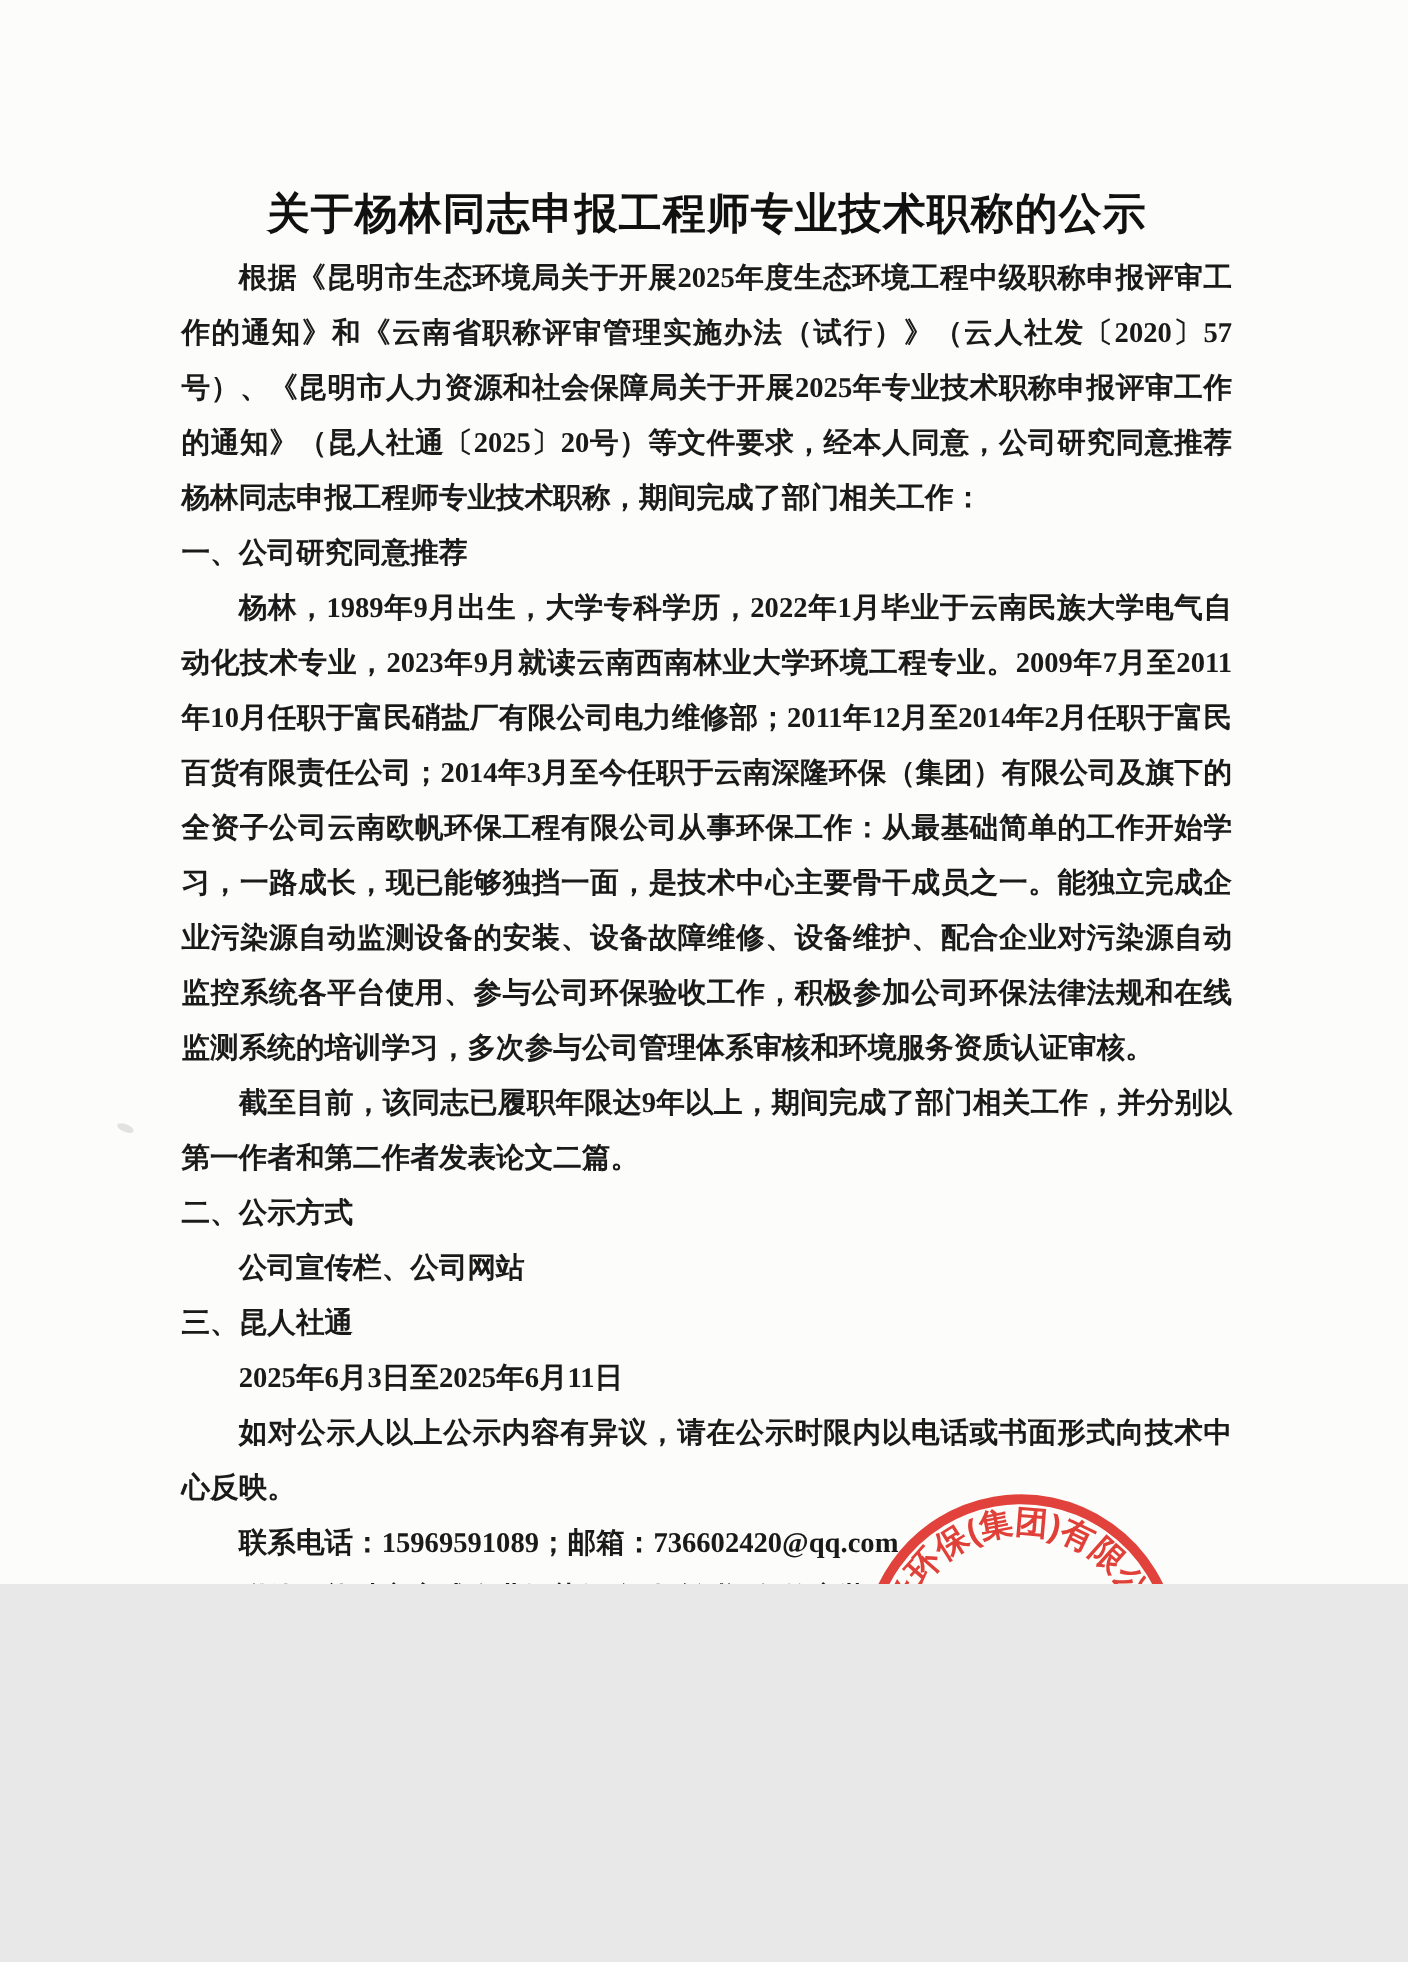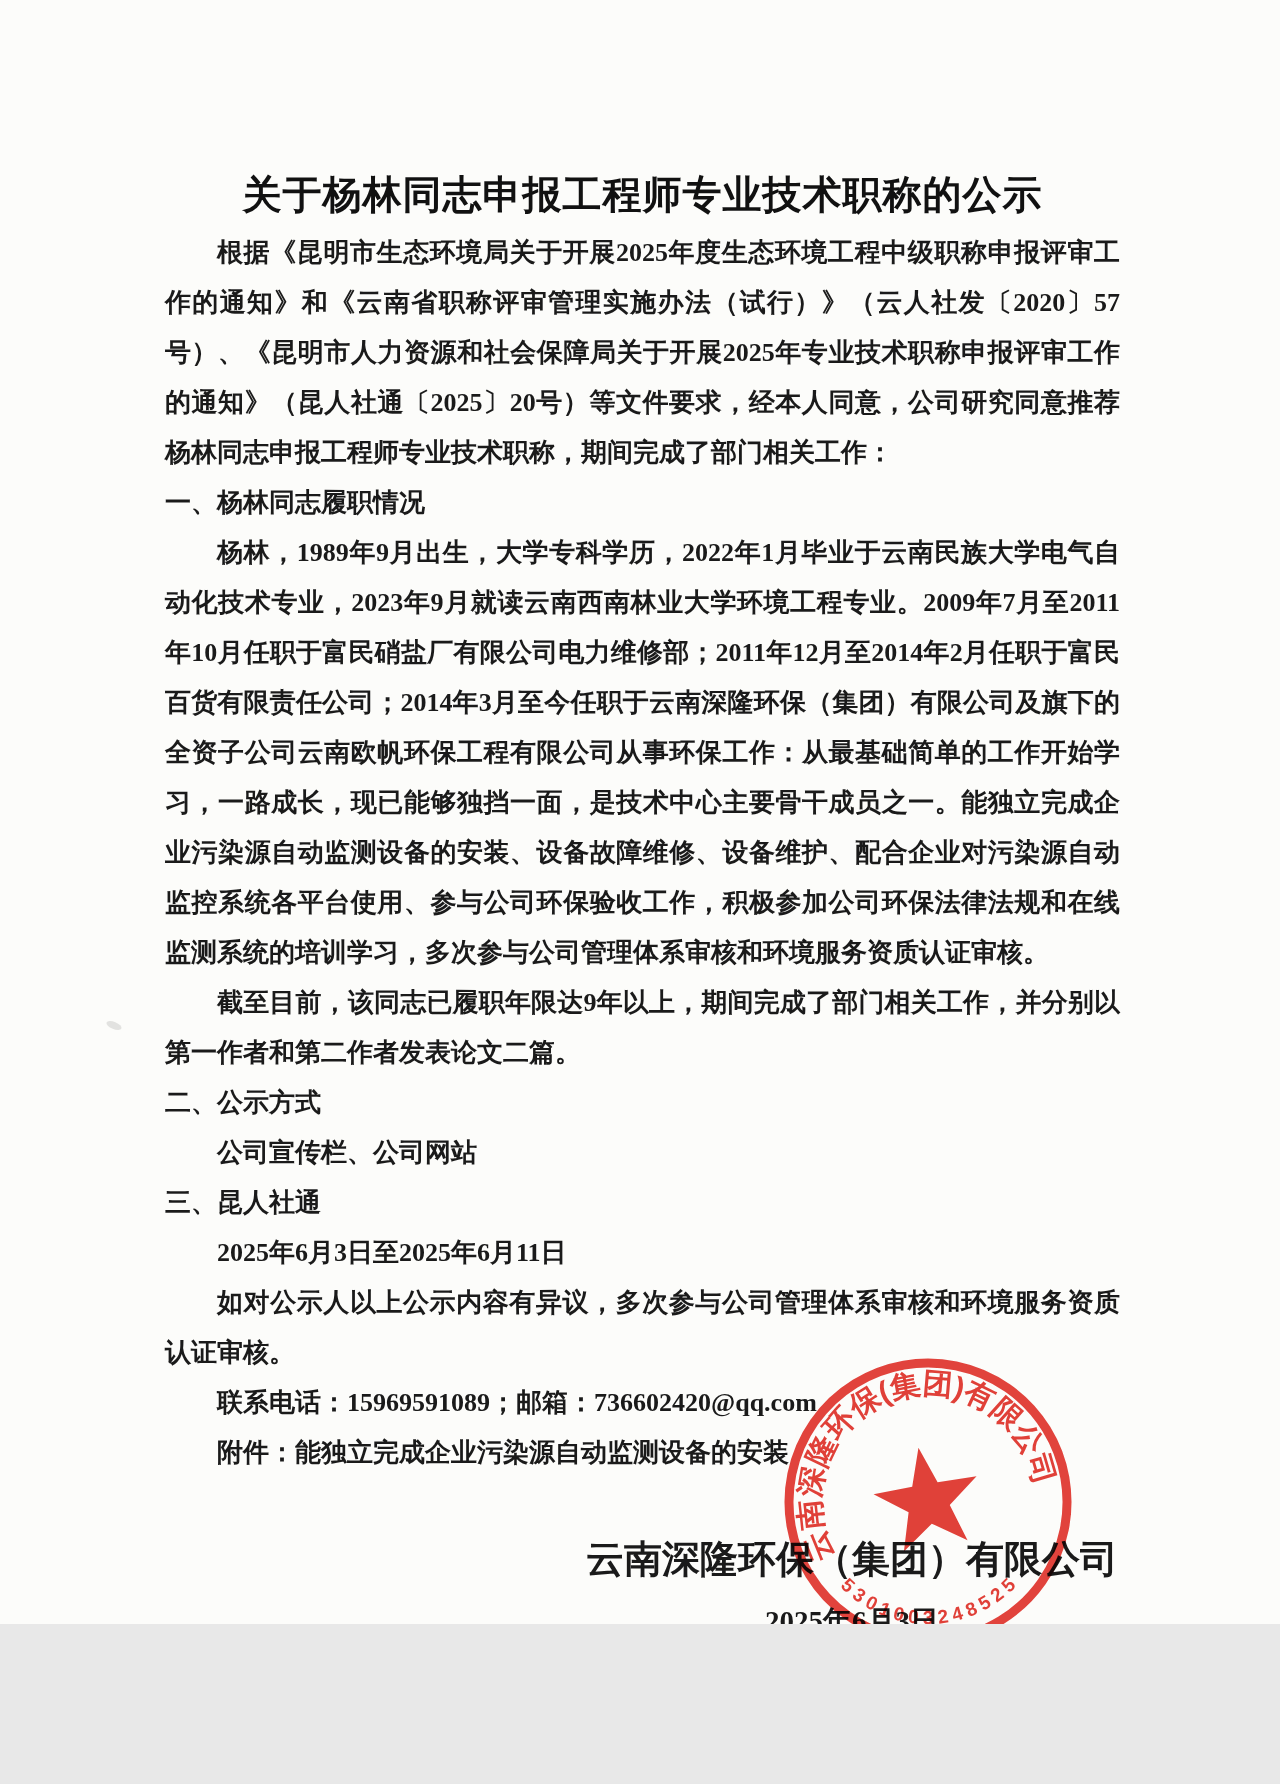--- a/index.html
+++ b/index.html
@@ -1,19 +1,19 @@
 <!DOCTYPE html>
 <html><head>
 <meta charset="utf-8">
 <style>
   html,body{margin:0;padding:0;}
   body{background:#e8e8e8;}
   .page{
     position:relative;
-    width:1280px;height:1624px;
+    width:1280px;height:1440px;
     margin:0 auto;
     background:#fcfcfa;
     box-sizing:border-box;
     padding:172px 160px 0 165px;
     font-family:"Liberation Serif","DejaVu Serif",serif;
     color:#1a1a1a;
     font-weight:600;
     font-size:26px;
     line-height:50px;
     overflow:hidden;
@@ -88,30 +88,30 @@
 </style>
 </head>
 <body>
 
 <div class="page">
 
   <h1 class="doc-title">关于杨林同志申报工程师专业技术职称的公示</h1>
 
   <p class="para"><span>根据《昆明市生态环境局关于开展2025年度生态环境工程中级职称申报评审工作的通知》和《云南省职称评审管理实施办法（试行）》（云人社发〔2020〕57号）、《昆明市人力资源和社会保障局关于开展2025年专业技术职称申报评审工作的通知》（昆人社通〔2025〕20号）等文件要求，经本人同意，公司研究同意推荐</span><span class="uname">杨林</span><span>同志申报工程师专业技术职称，期间完成了部门相关工作：</span></p>
 
-  <p class="heading">一、杨林同志履职情况</p>
+  <p class="heading">一、公司研究同意推荐</p>
   <p class="para">杨林，1989年9月出生，大学专科学历，2022年1月毕业于云南民族大学电气自动化技术专业，2023年9月就读云南西南林业大学环境工程专业。2009年7月至2011年10月任职于富民硝盐厂有限公司电力维修部；2011年12月至2014年2月任职于富民百货有限责任公司；2014年3月至今任职于云南深隆环保（集团）有限公司及旗下的全资子公司云南欧帆环保工程有限公司从事环保工作：从最基础简单的工作开始学习，一路成长，现已能够独挡一面，是技术中心主要骨干成员之一。能独立完成企业污染源自动监测设备的安装、设备故障维修、设备维护、配合企业对污染源自动监控系统各平台使用、参与公司环保验收工作，积极参加公司环保法律法规和在线监测系统的培训学习，多次参与公司管理体系审核和环境服务资质认证审核。</p>
   <p class="para">截至目前，该同志已履职年限达9年以上，期间完成了部门相关工作，并分别以第一作者和第二作者发表论文二篇。</p>
 
   <p class="heading">二、公示方式</p>
   <p class="para">公司宣传栏、公司网站</p>
 
   <p class="heading">三、昆人社通</p>
   <p class="para">2025年6月3日至2025年6月11日</p>
-  <p class="para">如对公示人以上公示内容有异议，多次参与公司管理体系审核和环境服务资质认证审核。</p>
+  <p class="para">如对公示人以上公示内容有异议，请在公示时限内以电话或书面形式向技术中心反映。</p>
   <p class="para">联系电话：15969591089；邮箱：736602420@qq.com</p>
   <p class="para">附件：能独立完成企业污染源自动监测设备的安装</p>
 
   <div class="signature">
     <div class="company">云南深隆环保（集团）有限公司</div>
     <div class="sign-date">2025年6月3日</div>
   </div>
 
   <div class="seal">
     <svg viewBox="0 0 300 300" xmlns="http://www.w3.org/2000/svg">

